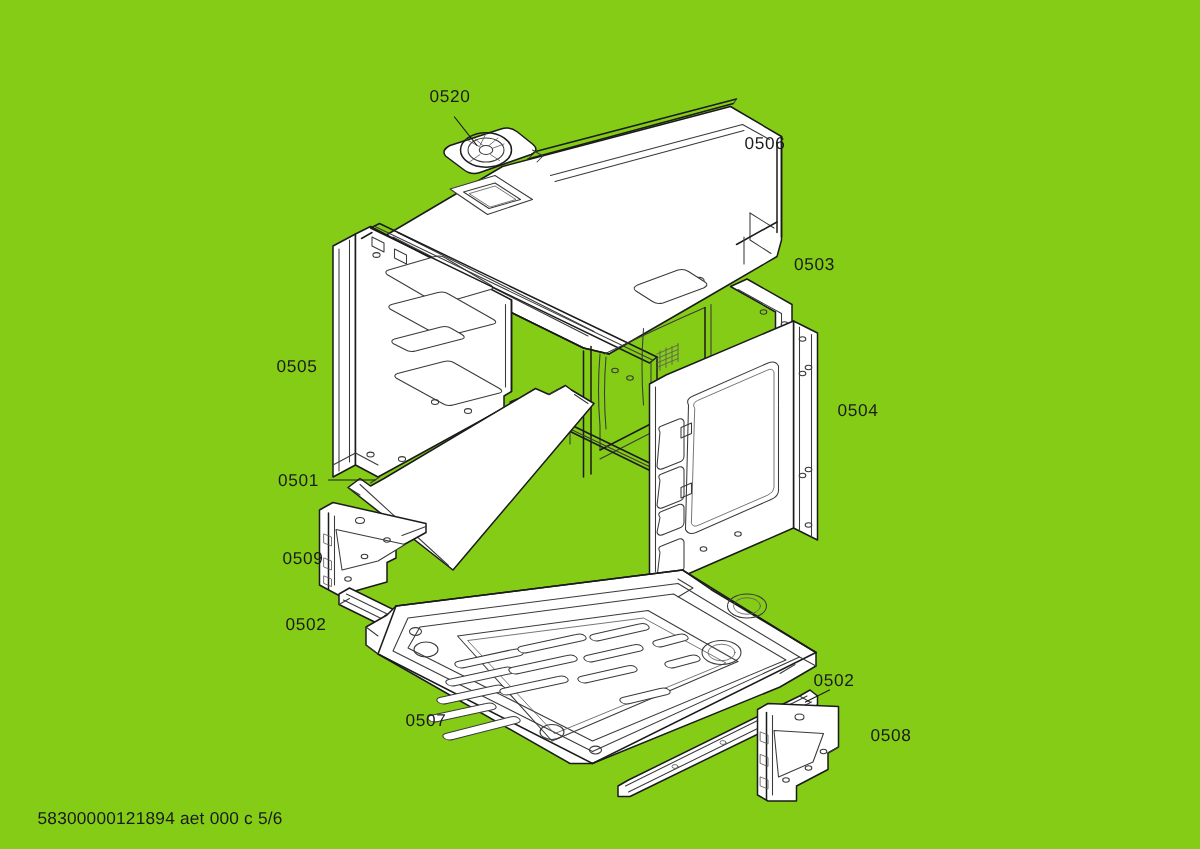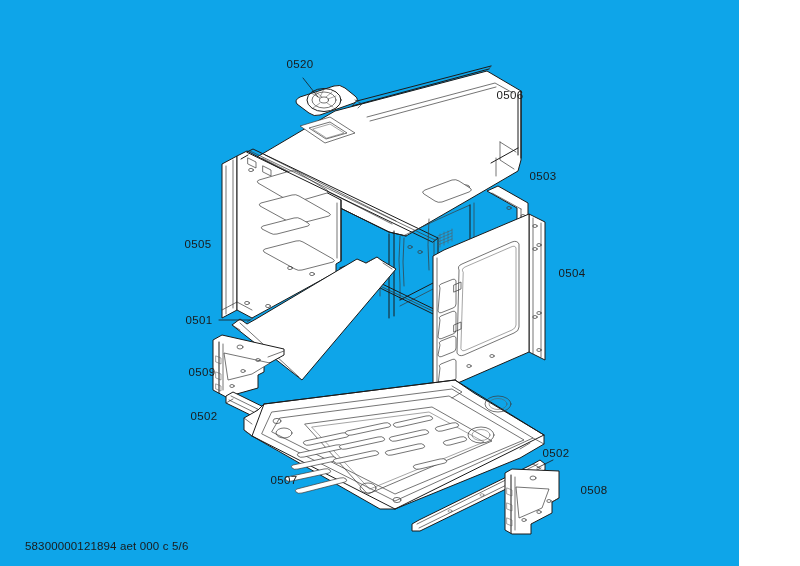--- a/index.html
+++ b/index.html
@@ -10,23 +10,23 @@
   }
   body {
     font-family: "Liberation Sans", sans-serif;
     width: 800px;
     height: 566px;
     position: relative;
     overflow: hidden;
   }
   #sheet {
     position: relative;
-    width: 739px;
+    width: 800px;
     height: 566px;
-    background: #0ea5e9;
+    background: #84cc16;
     text-decoration: underline;
   }
   #diagram {
     position: absolute;
     left: 0;
     top: 0;
     width: 800px;
     height: 566px;
     display: block;
   }

